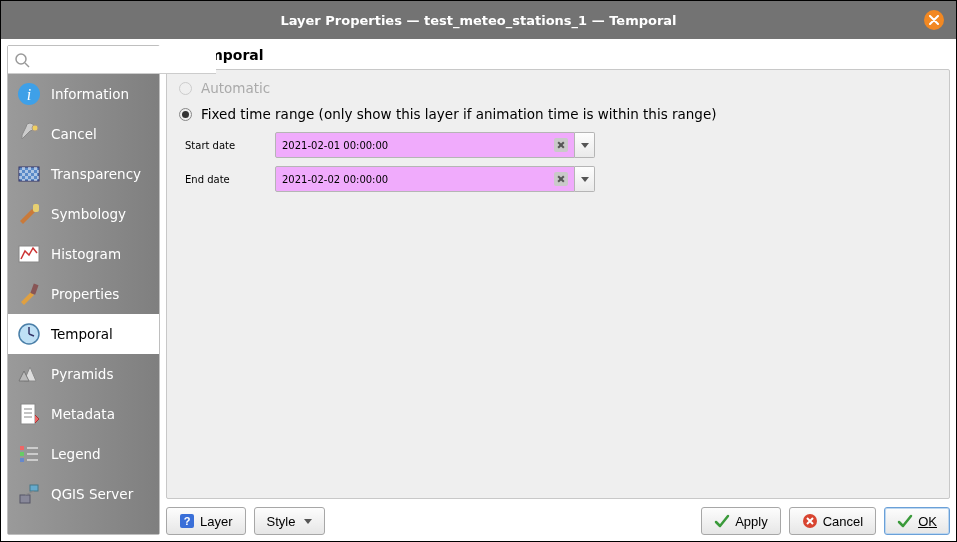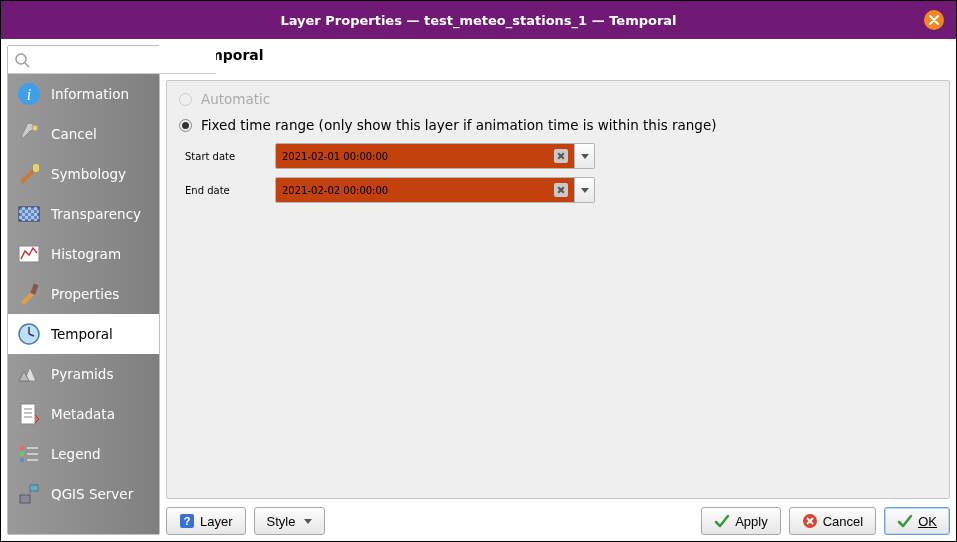--- a/index.html
+++ b/index.html
@@ -1,40 +1,40 @@
 <!DOCTYPE html>
 <html><head>
 <meta charset="utf-8">
 <style>
   * { box-sizing: border-box; margin: 0; padding: 0; }
   body { font-family: "DejaVu Sans", "Liberation Sans", Arial, sans-serif; font-size: 13px; background: #fff; width: 957px; height: 542px; overflow: hidden; }
   .window { width: 957px; height: 542px; display: flex; flex-direction: column; border: 1px solid #000; }
-  .titlebar { background: #701a75; color: #fff; height: 38px; display: flex; align-items: center; justify-content: center; position: relative; font-weight: bold; font-size: 13px; text-align: center; }
+  .titlebar { background: #737373; color: #fff; height: 38px; display: flex; align-items: center; justify-content: center; position: relative; font-weight: bold; font-size: 13px; text-align: center; }
   .titlebar .close { position: absolute; right: 12px; top: 9px; width: 20px; height: 20px; border-radius: 50%; background: #f28822; color: #fff; display: flex; align-items: center; justify-content: center; font-weight: bold; font-size: 14px; cursor: pointer; }
   .body { flex: 1; display: flex; background: #fff; padding: 6px; gap: 6px; min-height: 0; }
   .left { width: 153px; display: flex; flex-direction: column; border: 1px solid #bfbfbf; border-radius: 2px; min-height: 0; }
   .search { margin: 0; padding: 4px 6px 4px 26px; border: none; border-bottom: 1px solid #ccc; outline: none; font-size: 13px; height: 28px; background: #fff; }
   .search-wrap { position: relative; }
   .search-wrap .mag { position: absolute; left: 6px; top: 6px; width: 16px; height: 16px; color: #999; }
   .navlist { flex: 1; overflow: auto; background: linear-gradient(to right, #9a9a9a 0%, #7f7f7f 100%); }
   .navitem { display: flex; align-items: center; gap: 9px; padding: 7px 8px; color: #fff; cursor: pointer; font-size: 13.5px; }
   .navitem.active { background: #fff; color: #000; }
   .navicon { width: 26px; height: 26px; display: flex; align-items: center; justify-content: center; flex: none; }
   .right { flex: 1; display: flex; flex-direction: column; min-height: 0; }
   .panel-header { display: flex; align-items: center; gap: 7px; font-weight: bold; padding: 2px 4px 6px 4px; font-size: 14px; }
   .panel-header input[type=checkbox] { width: 14px; height: 14px; }
-  .form-area { flex: 1; border: 1px solid #c8c8c8; border-radius: 2px; background: #efefef; padding: 10px 12px; overflow: auto; margin-top: 11px; }
+  .form-area { flex: 1; border: 1px solid #c8c8c8; border-radius: 2px; background: #efefef; padding: 10px 12px; overflow: auto; }
   .radio-row { display: flex; align-items: center; gap: 9px; margin-bottom: 10px; font-size: 13.5px; }
   .radio-row.disabled { color: #aaa; }
   .radio { width: 13px; height: 13px; border: 1.5px solid #888; border-radius: 50%; display: inline-flex; align-items: center; justify-content: center; flex: none; background:#efefef; }
   .radio.disabled { border-color: #ccc; }
   .radio .dot { width: 7px; height: 7px; border-radius: 50%; background: #333; }
   .date-grid { display: grid; grid-template-columns: 80px 320px; row-gap: 8px; column-gap: 10px; margin-left: 6px; margin-top: 4px; align-items: center; font-size: 10px; }
   .date-input { display: flex; }
-  .date-field { flex: 1; height: 26px; border: 1px solid #b5b5b5; border-radius: 2px 0 0 2px; background: #c2410c; display: flex; align-items: center; padding: 12px 6px; position: relative; }
+  .date-field { flex: 1; height: 26px; border: 1px solid #b5b5b5; border-radius: 2px 0 0 2px; background: #f0abfc; display: flex; align-items: center; padding: 12px 6px; position: relative; }
   .date-field .val { flex: 1; }
   .date-field .clear { width: 14px; height: 14px; background:#c9c9c9; border-radius:2px; position: relative; cursor: pointer; }
   .date-field .clear::before, .date-field .clear::after { content:""; position:absolute; left:3px; top:6px; width:8px; height:2px; background:#555; }
   .date-field .clear::before { transform: rotate(45deg); }
   .date-field .clear::after { transform: rotate(-45deg); }
   .date-drop { width: 20px; height: 26px; border: 1px solid #b5b5b5; border-left: none; border-radius: 0 2px 2px 0; background: linear-gradient(#fdfdfd,#eaeaea); display:flex; align-items:center; justify-content:center; cursor:pointer; }
   .caret { width:0; height:0; border-left:4px solid transparent; border-right:4px solid transparent; border-top:5px solid #555; }
   .button-bar { display:flex; gap:8px; padding-top:8px; }
   .spacer { flex:1; }
   .btn { height:28px; padding:0 12px; border:1px solid #a7a7a7; border-radius:3px; background: linear-gradient(#fdfdfd,#e6e6e6); display:flex; align-items:center; gap:5px; cursor:pointer; font-size:13px; }
@@ -83,40 +83,40 @@
               <svg viewBox="0 0 26 26">
                 <path d="M6 18 L14 10 A4 4 0 1 0 10 6 L6 14 Z" fill="#ccc" stroke="#888"></path>
                 <circle cx="19" cy="7" r="3" fill="#f0d060" stroke="#a98"></circle>
               </svg>
             </span>
           <span>Cancel</span>
         </div>
         <div class="navitem">
           <span class="navicon">
               <svg viewBox="0 0 26 26">
-                <path d="M4 20 L16 8 L19 11 L7 23 Z" fill="#c97a3a"></path>
-                <rect x="17" y="3" width="6" height="8" rx="2" fill="#e8d070"></rect>
-              </svg>
-            </span>
-          <span>Symbology</span>
-        </div>
-        <div class="navitem">
-          <span class="navicon">
-              <svg viewBox="0 0 26 26">
                 <rect x="3" y="6" width="20" height="14" fill="#5a8ac8" stroke="#336"></rect>
                 <rect x="3" y="6" width="20" height="14" fill="url(#c1)"></rect>
                 <defs>
                   <pattern id="c1" width="6" height="6" patternUnits="userSpaceOnUse">
                     <rect width="3" height="3" fill="#fff" opacity="0.5"></rect>
                     <rect x="3" y="3" width="3" height="3" fill="#fff" opacity="0.5"></rect>
                   </pattern>
                 </defs>
               </svg>
             </span>
           <span>Transparency</span>
+        </div>
+        <div class="navitem">
+          <span class="navicon">
+              <svg viewBox="0 0 26 26">
+                <path d="M4 20 L16 8 L19 11 L7 23 Z" fill="#c97a3a"></path>
+                <rect x="17" y="3" width="6" height="8" rx="2" fill="#e8d070"></rect>
+              </svg>
+            </span>
+          <span>Symbology</span>
         </div>
         <div class="navitem">
           <span class="navicon">
               <svg viewBox="0 0 26 26">
                 <rect x="3" y="5" width="20" height="16" fill="#fff" stroke="#888"></rect>
                 <polyline points="5,18 9,10 13,14 17,7 21,12" fill="none" stroke="#c33" stroke-width="1.5"></polyline>
               </svg>
             </span>
           <span>Histogram</span>
         </div>

